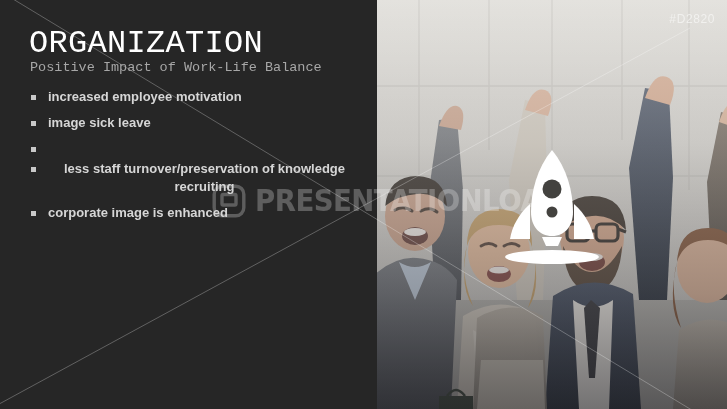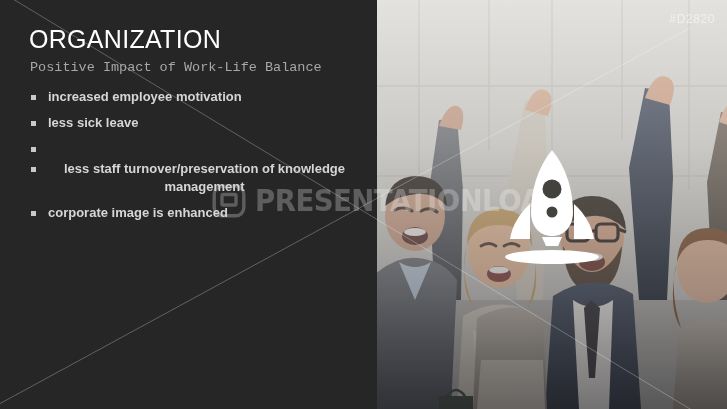--- a/index.html
+++ b/index.html
@@ -49,25 +49,26 @@
     height: 409px;
     background: #262626;
   }
   .diag-lines { position: absolute; inset: 0; pointer-events: none; }
 
   
   .title {
     position: absolute;
     left: 29px;
     top: 25px;
-    font-size: 25px;
+    font-size: 32px;
     font-weight: 400;
     letter-spacing: 0.3px;
     color: #ffffff;
     white-space: nowrap;
+    font-family: Liberation Mono, monospace;
   }
   .subtitle {
     position: absolute;
     left: 30px;
     top: 60px;
     font-size: 13.5px;
     font-weight: 400;
     color: #a7a7a7;
     white-space: nowrap;
     font-family: Liberation Mono, monospace;
@@ -307,28 +308,28 @@
   <div class="title">ORGANIZATION</div>
   <div class="subtitle">Positive Impact of Work-Life Balance</div>
 
   <div class="bullets">
     <div class="bullet-row">
       <span class="bullet-mark"></span>
       <span class="bullet-text">increased employee motivation</span>
     </div>
     <div class="bullet-row">
       <span class="bullet-mark"></span>
-      <span class="bullet-text">less sick leave</span>
-    </div>
-    <div class="bullet-row">
-      <span class="bullet-mark"></span>
-    </div>
-    <div class="bullet-row">
-      <span class="bullet-mark"></span>
-      <span class="bullet-text">less staff turnover/preservation of knowledge management</span>
+      <span class="bullet-text">image sick leave</span>
+    </div>
+    <div class="bullet-row">
+      <span class="bullet-mark"></span>
+    </div>
+    <div class="bullet-row">
+      <span class="bullet-mark"></span>
+      <span class="bullet-text">less staff turnover/preservation of knowledge recruiting</span>
     </div>
     <div class="bullet-row">
       <span class="bullet-mark"></span>
       <span class="bullet-text">corporate image is enhanced</span>
     </div>
   </div>
 
 </div>
 
 </body></html>

